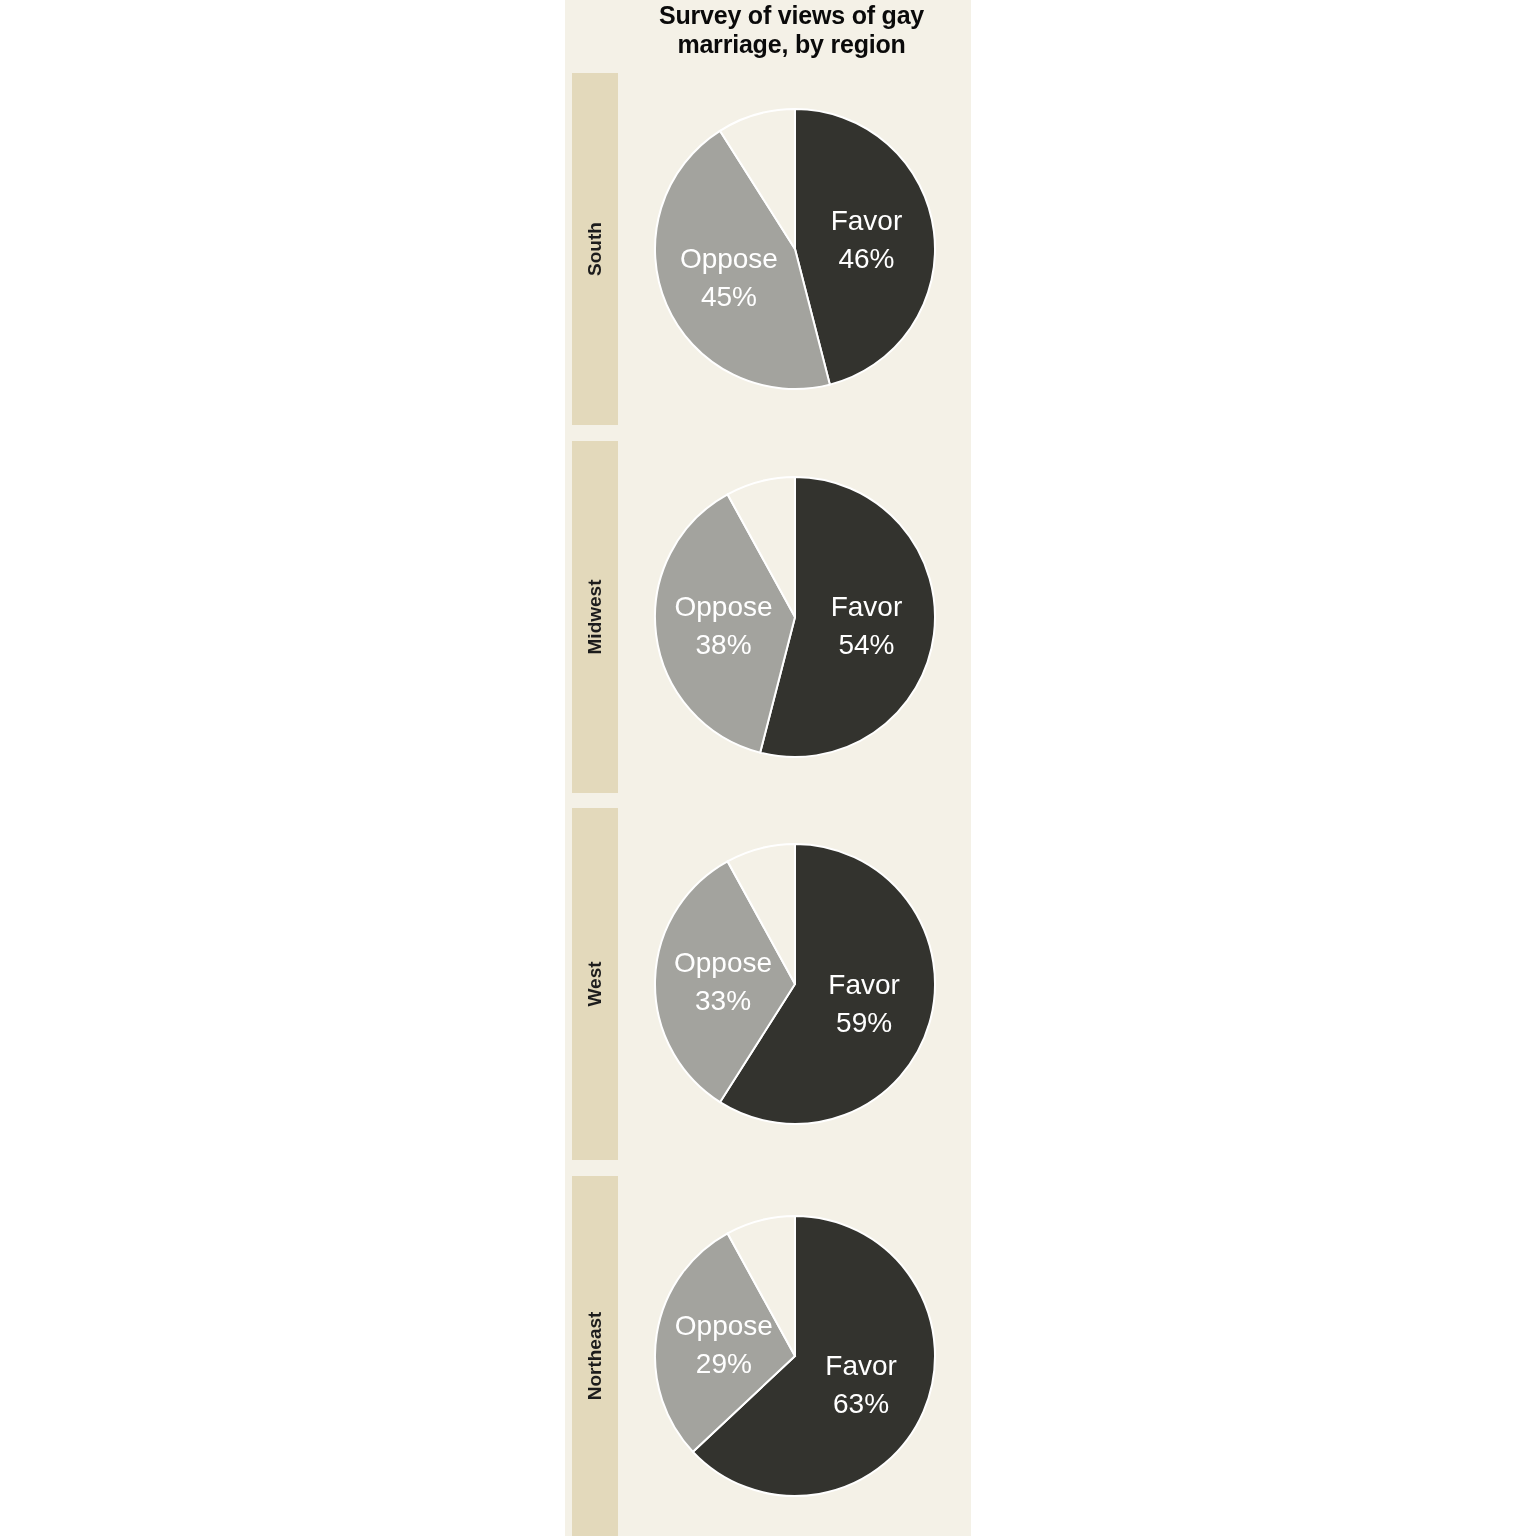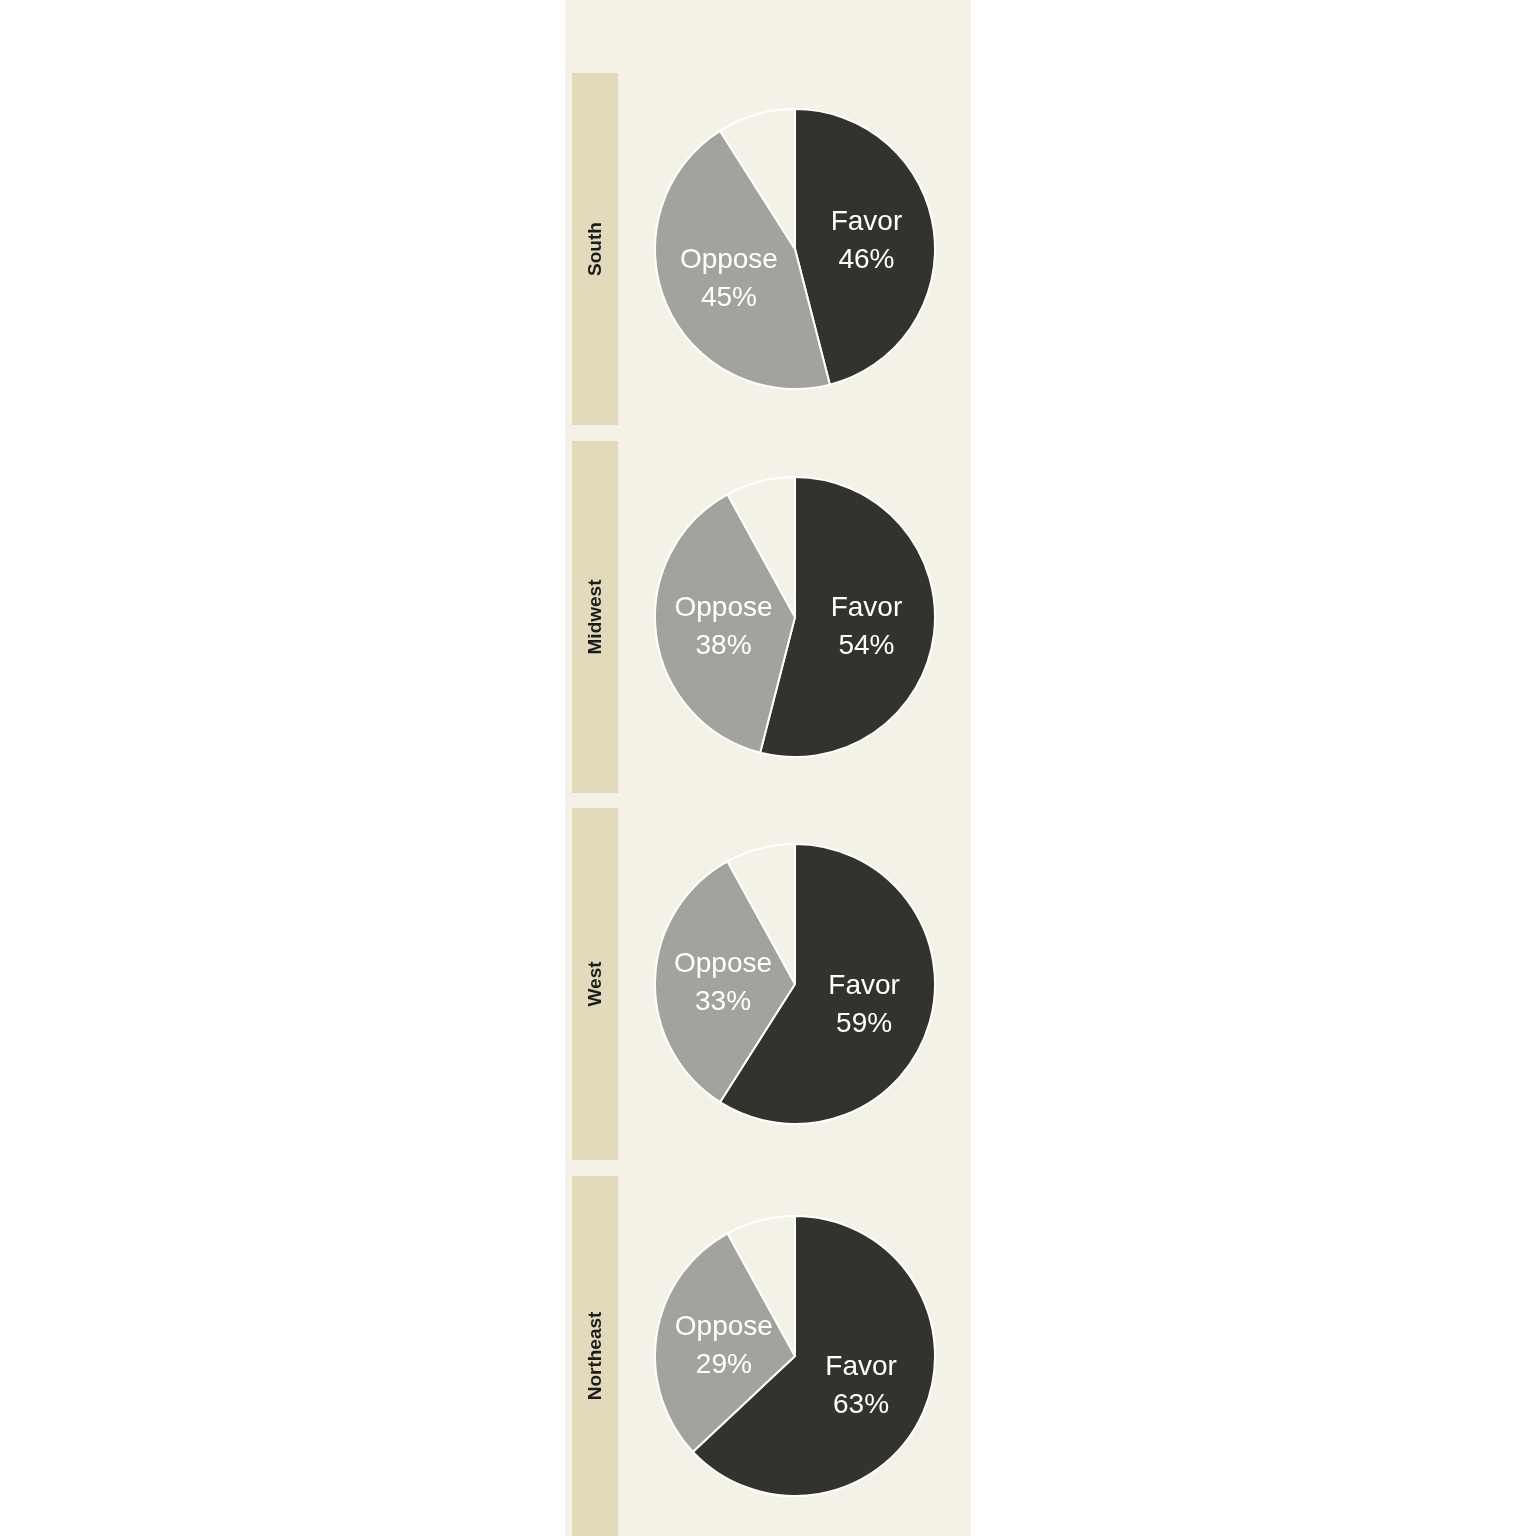--- a/index.html
+++ b/index.html
@@ -100,20 +100,22 @@
   }
 </style>
 </head>
 <body>
 
 <div id="figure">
 
   <div id="panel"></div>
 
   <div id="chart-title">
+    <span class="tline l1">Survey of views of gay</span>
+    <span class="tline l2">marriage, by region</span>
   </div>
 
   <div id="facets">
       <div class="facet-row" style="top: 73px; height: 352px;">
         <div class="strip" style="background: rgb(227, 217, 187);">
           <span class="strip-label">South</span>
         </div>
         <div class="pie-area">
           <svg class="pie-svg" width="286" height="286" viewBox="0 0 286 286">
             <path d="M 143 143 L 143 3 A 140 140 0 0 1 177.81658420307969 278.60164255800834 Z" fill="#33332e" stroke="#ffffff" stroke-width="2"></path>

